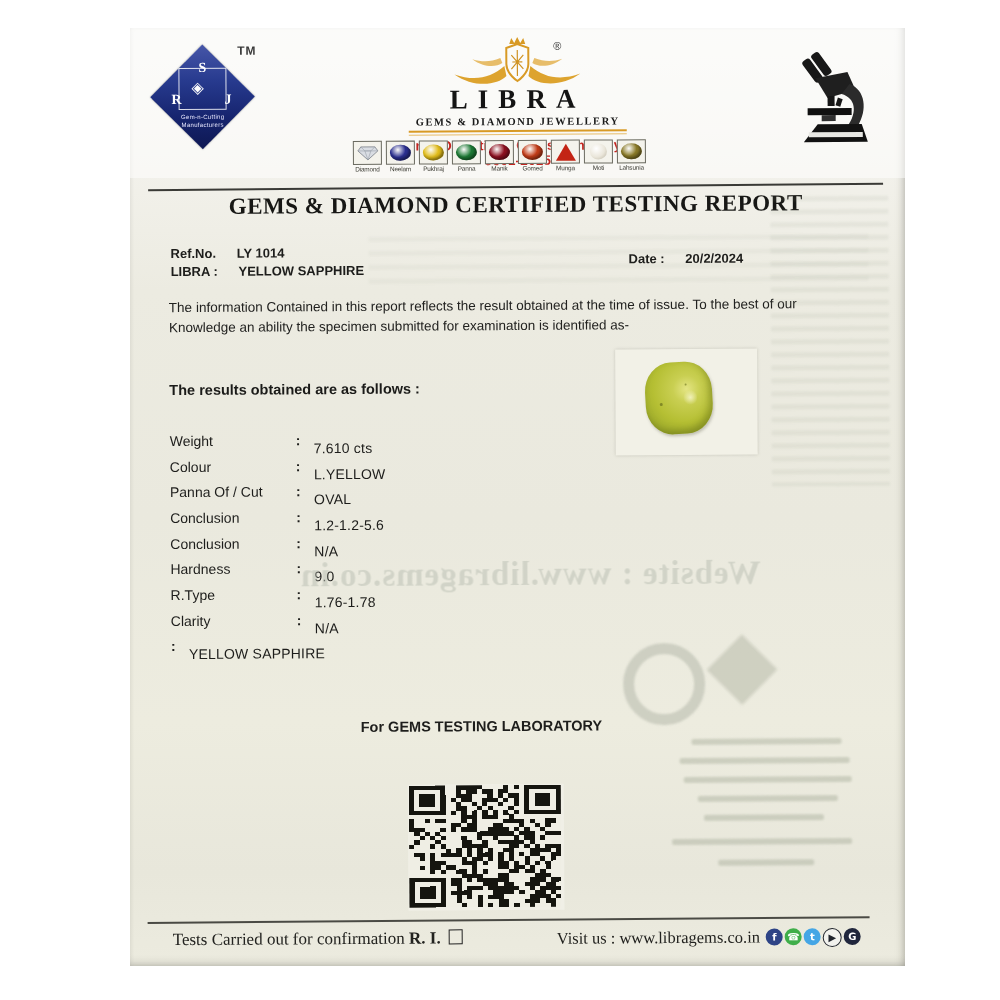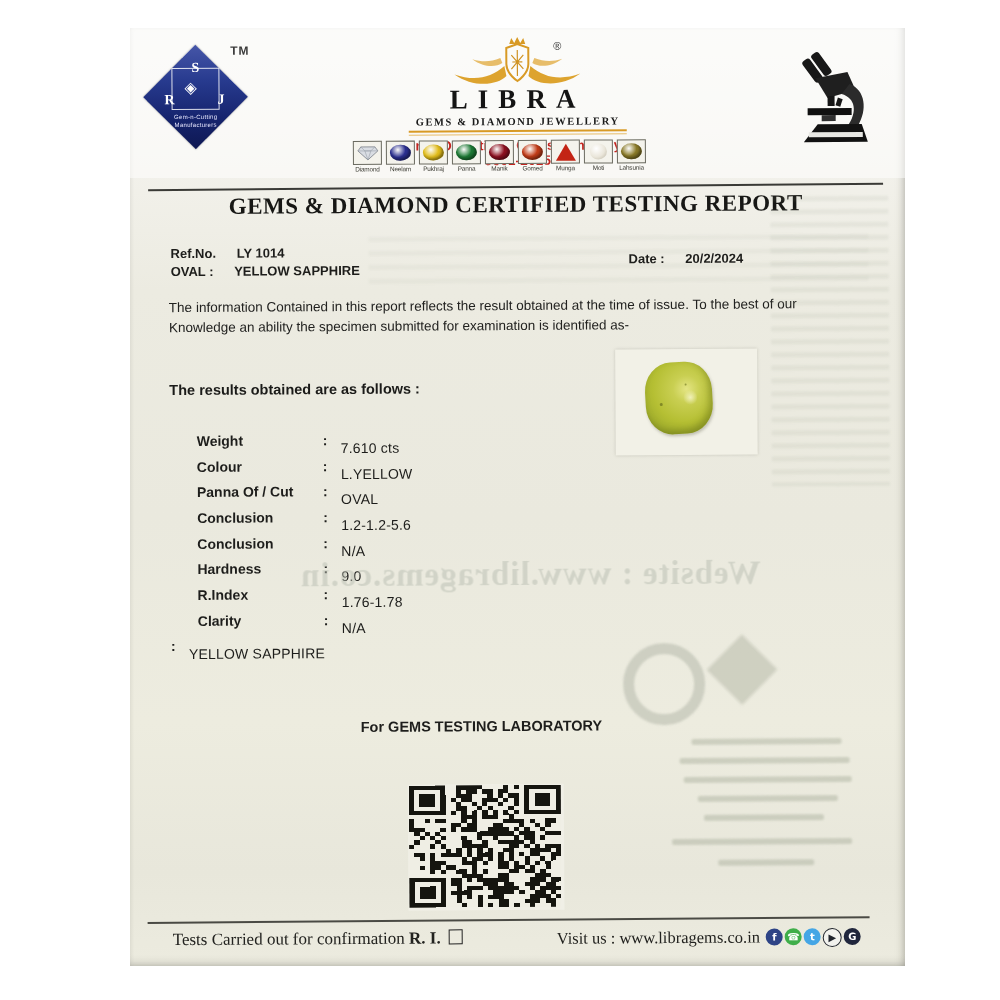--- a/index.html
+++ b/index.html
@@ -9,21 +9,21 @@
 
   
   #paper{position:absolute;left:130px;top:28px;width:775px;height:938px;
     background:linear-gradient(180deg,#f7f7f4 0%,#f4f3ee 11%,#ecebe1 28%,#eae9de 52%,#edecdf 74%,#e8e7db 90%,#ecebdf 100%);
     box-shadow:inset -7px 0 9px -6px rgba(60,60,55,.35), inset 0 -8px 10px -7px rgba(60,60,55,.3), inset 2px 0 6px -4px rgba(60,60,55,.2);
   }
   #content{position:absolute;inset:0;transform:rotate(-0.35deg);}
   #top-white{position:absolute;left:0;top:0;width:100%;height:150px;background:rgba(255,255,255,.5);}
 
   
-  #rsj{left:11px;top:8px;width:120px;height:128px;}
+  #rsj{left:18px;top:8px;width:120px;height:128px;}
   #rsj .tm{position:absolute;left:92px;top:6px;font-size:12px;font-weight:bold;color:#3a3a3a;letter-spacing:1px;}
   #rsj .dia{position:absolute;left:20px;top:22px;width:74px;height:74px;transform:rotate(45deg);
     background:linear-gradient(135deg,#4656a8 0%,#273a8e 35%,#16246e 70%,#0e1852 100%);
     box-shadow:0 0 2px rgba(0,0,0,.4);}
   #rsj .inner{position:absolute;left:-18px;top:-18px;width:110px;height:110px;transform:rotate(-45deg);
     color:#fff;font-family:"Liberation Serif",serif;}
   #rsj .bracket{position:absolute;left:31px;top:26px;width:46px;height:40px;border:1.5px solid rgba(255,255,255,.85);}
   #rsj .ls{position:absolute;font-size:14px;font-weight:bold;color:#fff;}
   #rsj .s{left:51px;top:18px;}
   #rsj .r{left:24px;top:50px;}
@@ -70,21 +70,21 @@
   #ref-line{left:42px;top:216px;}
   #name-line{left:42px;top:234px;}
   #date-line{left:500px;top:224px;}
   .meta b{font-weight:bold;}
   .meta .val{font-weight:700;margin-left:17px;}
   #disclaimer{left:40px;top:268px;width:668px;font-size:13.5px;line-height:1.5;color:#222220;}
   #results-heading{left:40px;top:352px;font-size:14.5px;font-weight:bold;color:#1b1b19;}
 
   #results{left:40px;top:398px;width:430px;}
   .rrow{display:flex;height:25.7px;align-items:center;font-size:14px;color:#1d1d1b;}
-  .rlabel{width:126px;font-weight:bold;margin-left:27px;}
+  .rlabel{width:126px;font-weight:normal;}
   .rcolon{width:18px;font-weight:bold;}
   .rvalue{font-weight:500;letter-spacing:.2px;margin-top:16px;}
 
   
   #gem-photo{left:486px;top:322px;width:142px;height:106px;background:#f2f1e7;
     box-shadow:0 0 3px rgba(120,120,110,.35);}
   #gem-stone{position:absolute;left:30px;top:13px;width:67px;height:72px;border-radius:40%;
     transform:rotate(-3deg);
     background:radial-gradient(circle at 62% 38%, #e4e584 0%, #c9cf52 22%, #b5bf33 55%, #9aa82a 85%, #8c9a24 100%);
     box-shadow:inset -3px -4px 7px rgba(90,100,20,.45), 1px 2px 3px rgba(100,100,80,.35);}
@@ -242,21 +242,21 @@
       </div>
 
   <div class="abs" id="rule-top"></div>
 
   <div class="abs" id="title">GEMS &amp; DIAMOND CERTIFIED TESTING REPORT</div>
   <div class="abs meta" id="ref-line">
     <b>Ref.No.</b>
     <span class="val">LY 1014</span>
   </div>
   <div class="abs meta" id="name-line">
-    <b>OVAL :</b>
+    <b>LIBRA :</b>
     <span class="val">YELLOW SAPPHIRE</span>
   </div>
   <div class="abs meta" id="date-line">
     <b>Date :</b>
     <span class="val">20/2/2024</span>
   </div>
 
   <div class="abs" id="disclaimer">The information Contained in this report reflects the result obtained at the time of issue. To the best of our Knowledge an ability the specimen submitted for examination is identified as-</div>
   <div class="abs" id="results-heading">The results obtained are as follows :</div>
 
@@ -285,21 +285,21 @@
           <span class="rlabel">Conclusion</span>
     <span class="rcolon">:</span>
     <span class="rvalue">N/A</span>
         </div>
         <div class="rrow">
           <span class="rlabel">Hardness</span>
     <span class="rcolon">:</span>
     <span class="rvalue">9.0</span>
         </div>
         <div class="rrow">
-          <span class="rlabel">R.Index</span>
+          <span class="rlabel">R.Type</span>
     <span class="rcolon">:</span>
     <span class="rvalue">1.76-1.78</span>
         </div>
         <div class="rrow">
           <span class="rlabel">Clarity</span>
     <span class="rcolon">:</span>
     <span class="rvalue">N/A</span>
         </div>
         <div class="rrow">
     <span class="rcolon">:</span>

